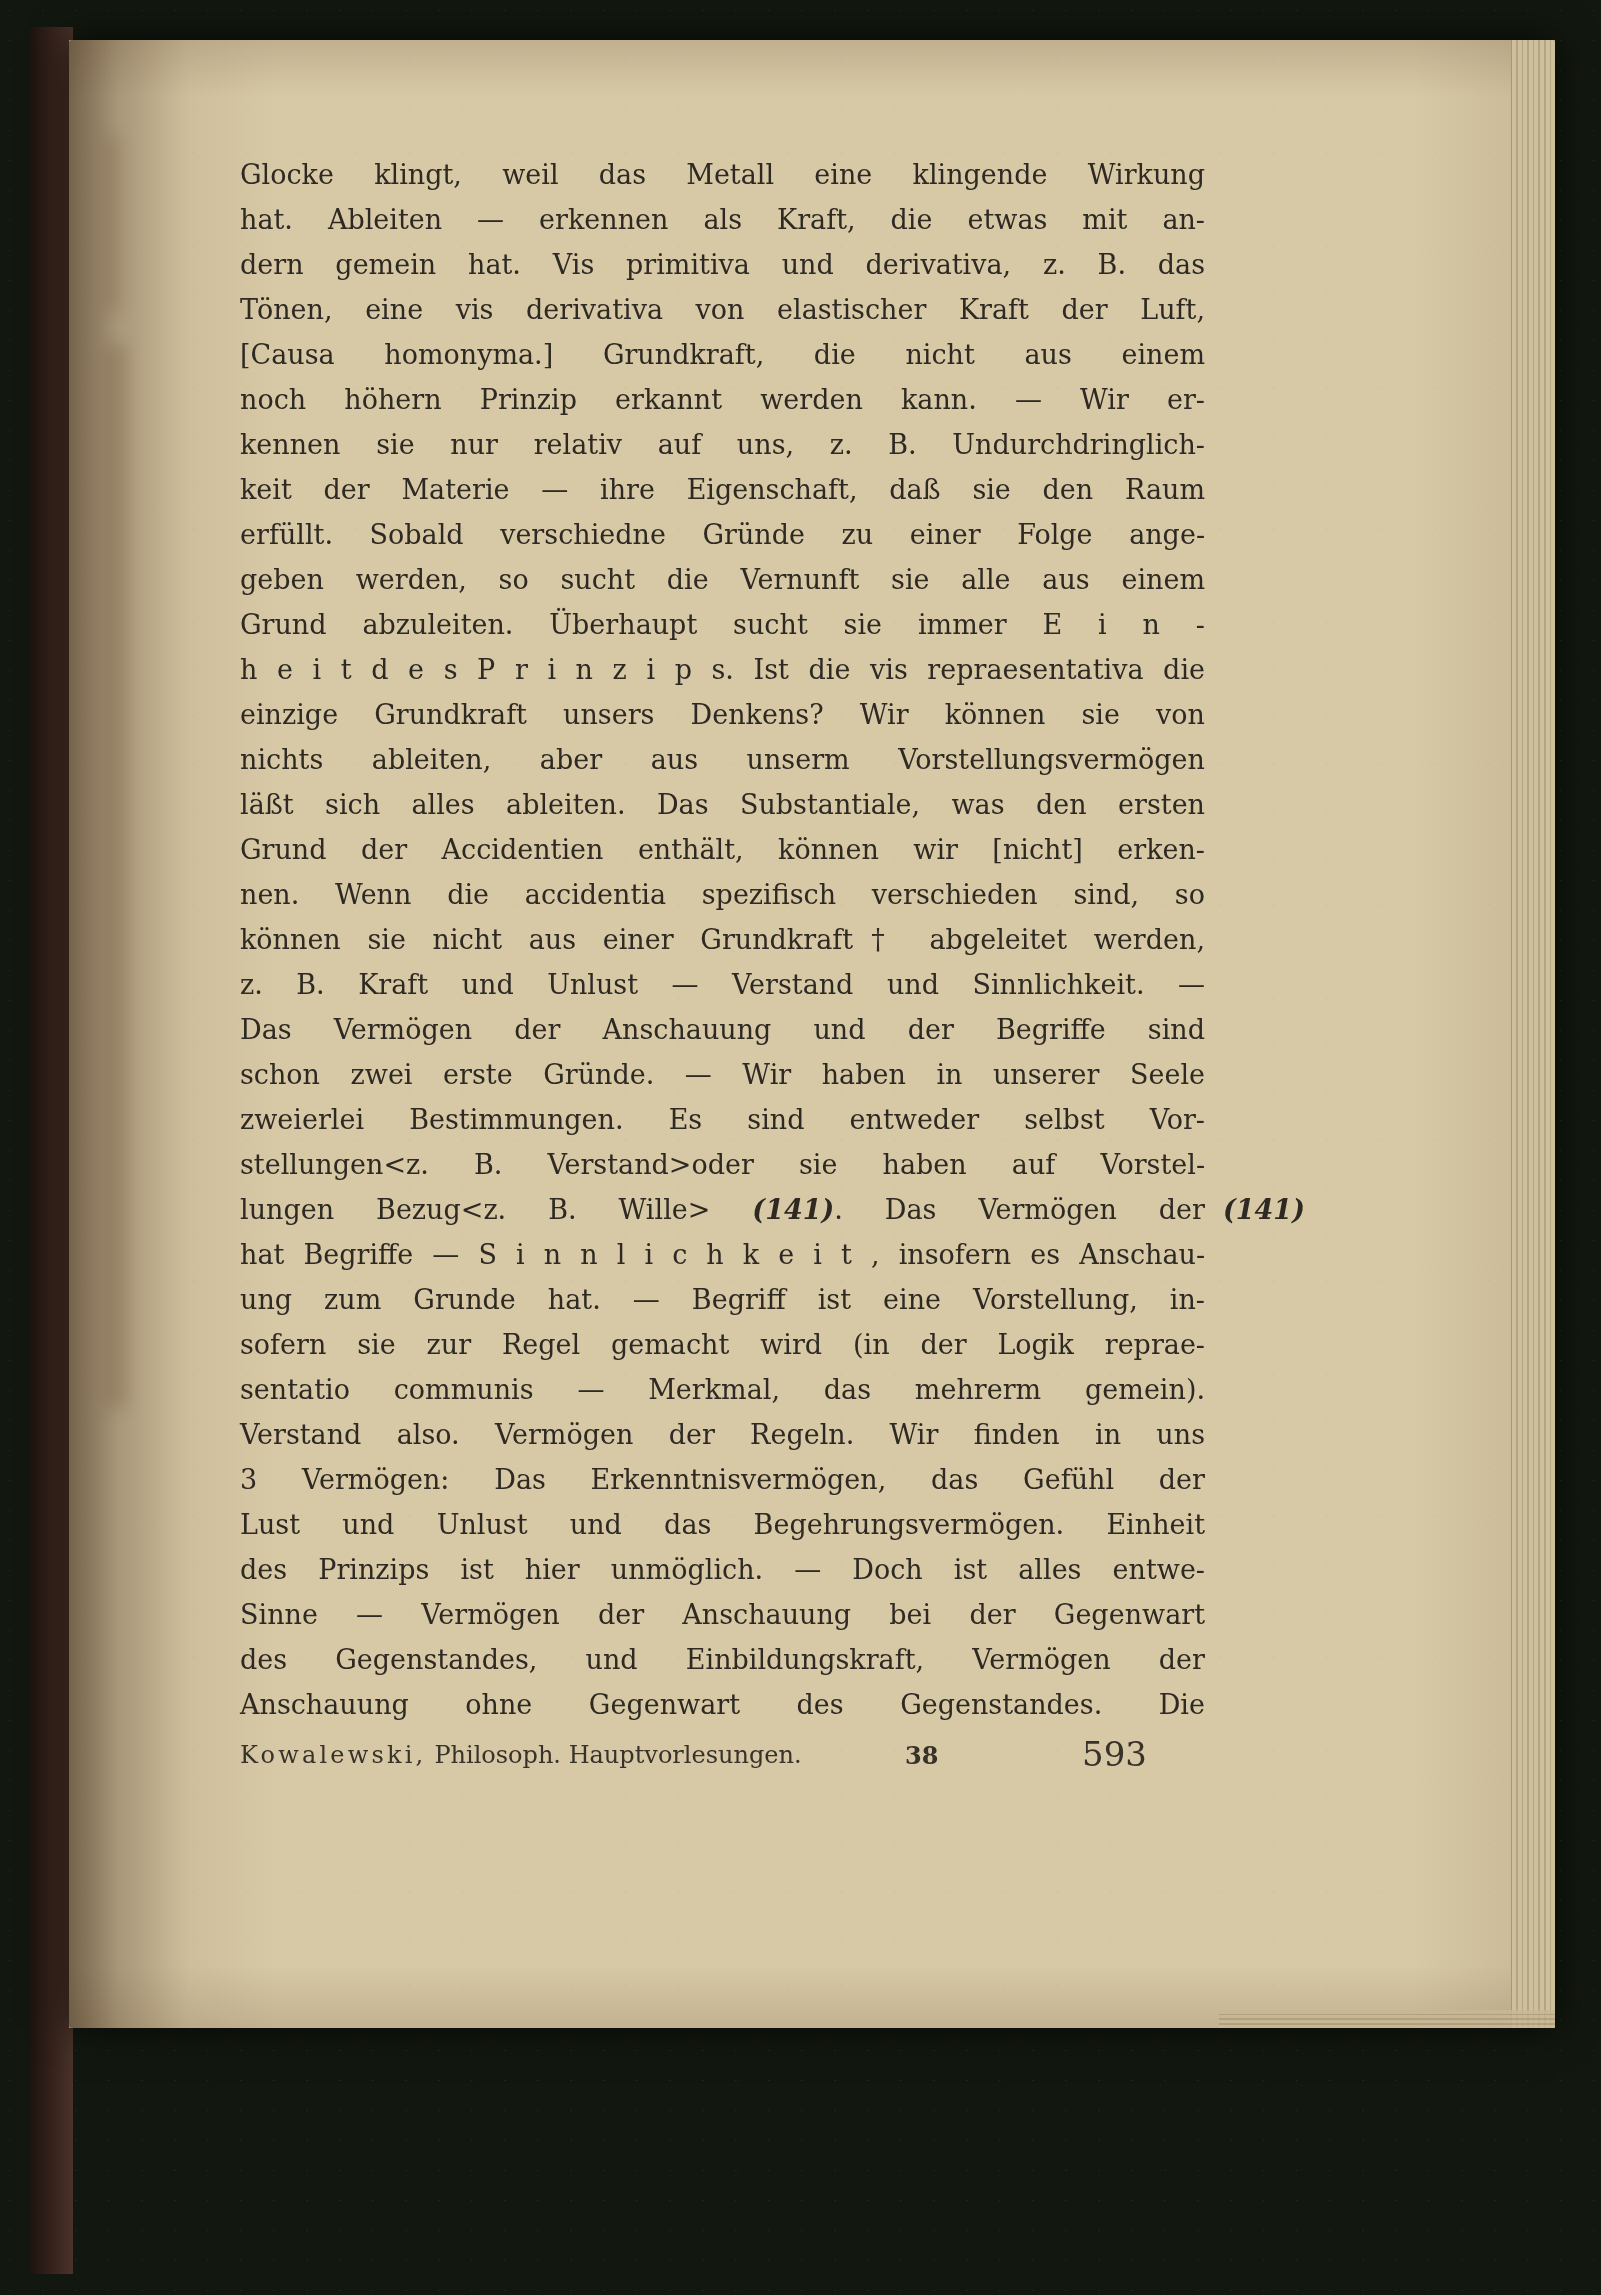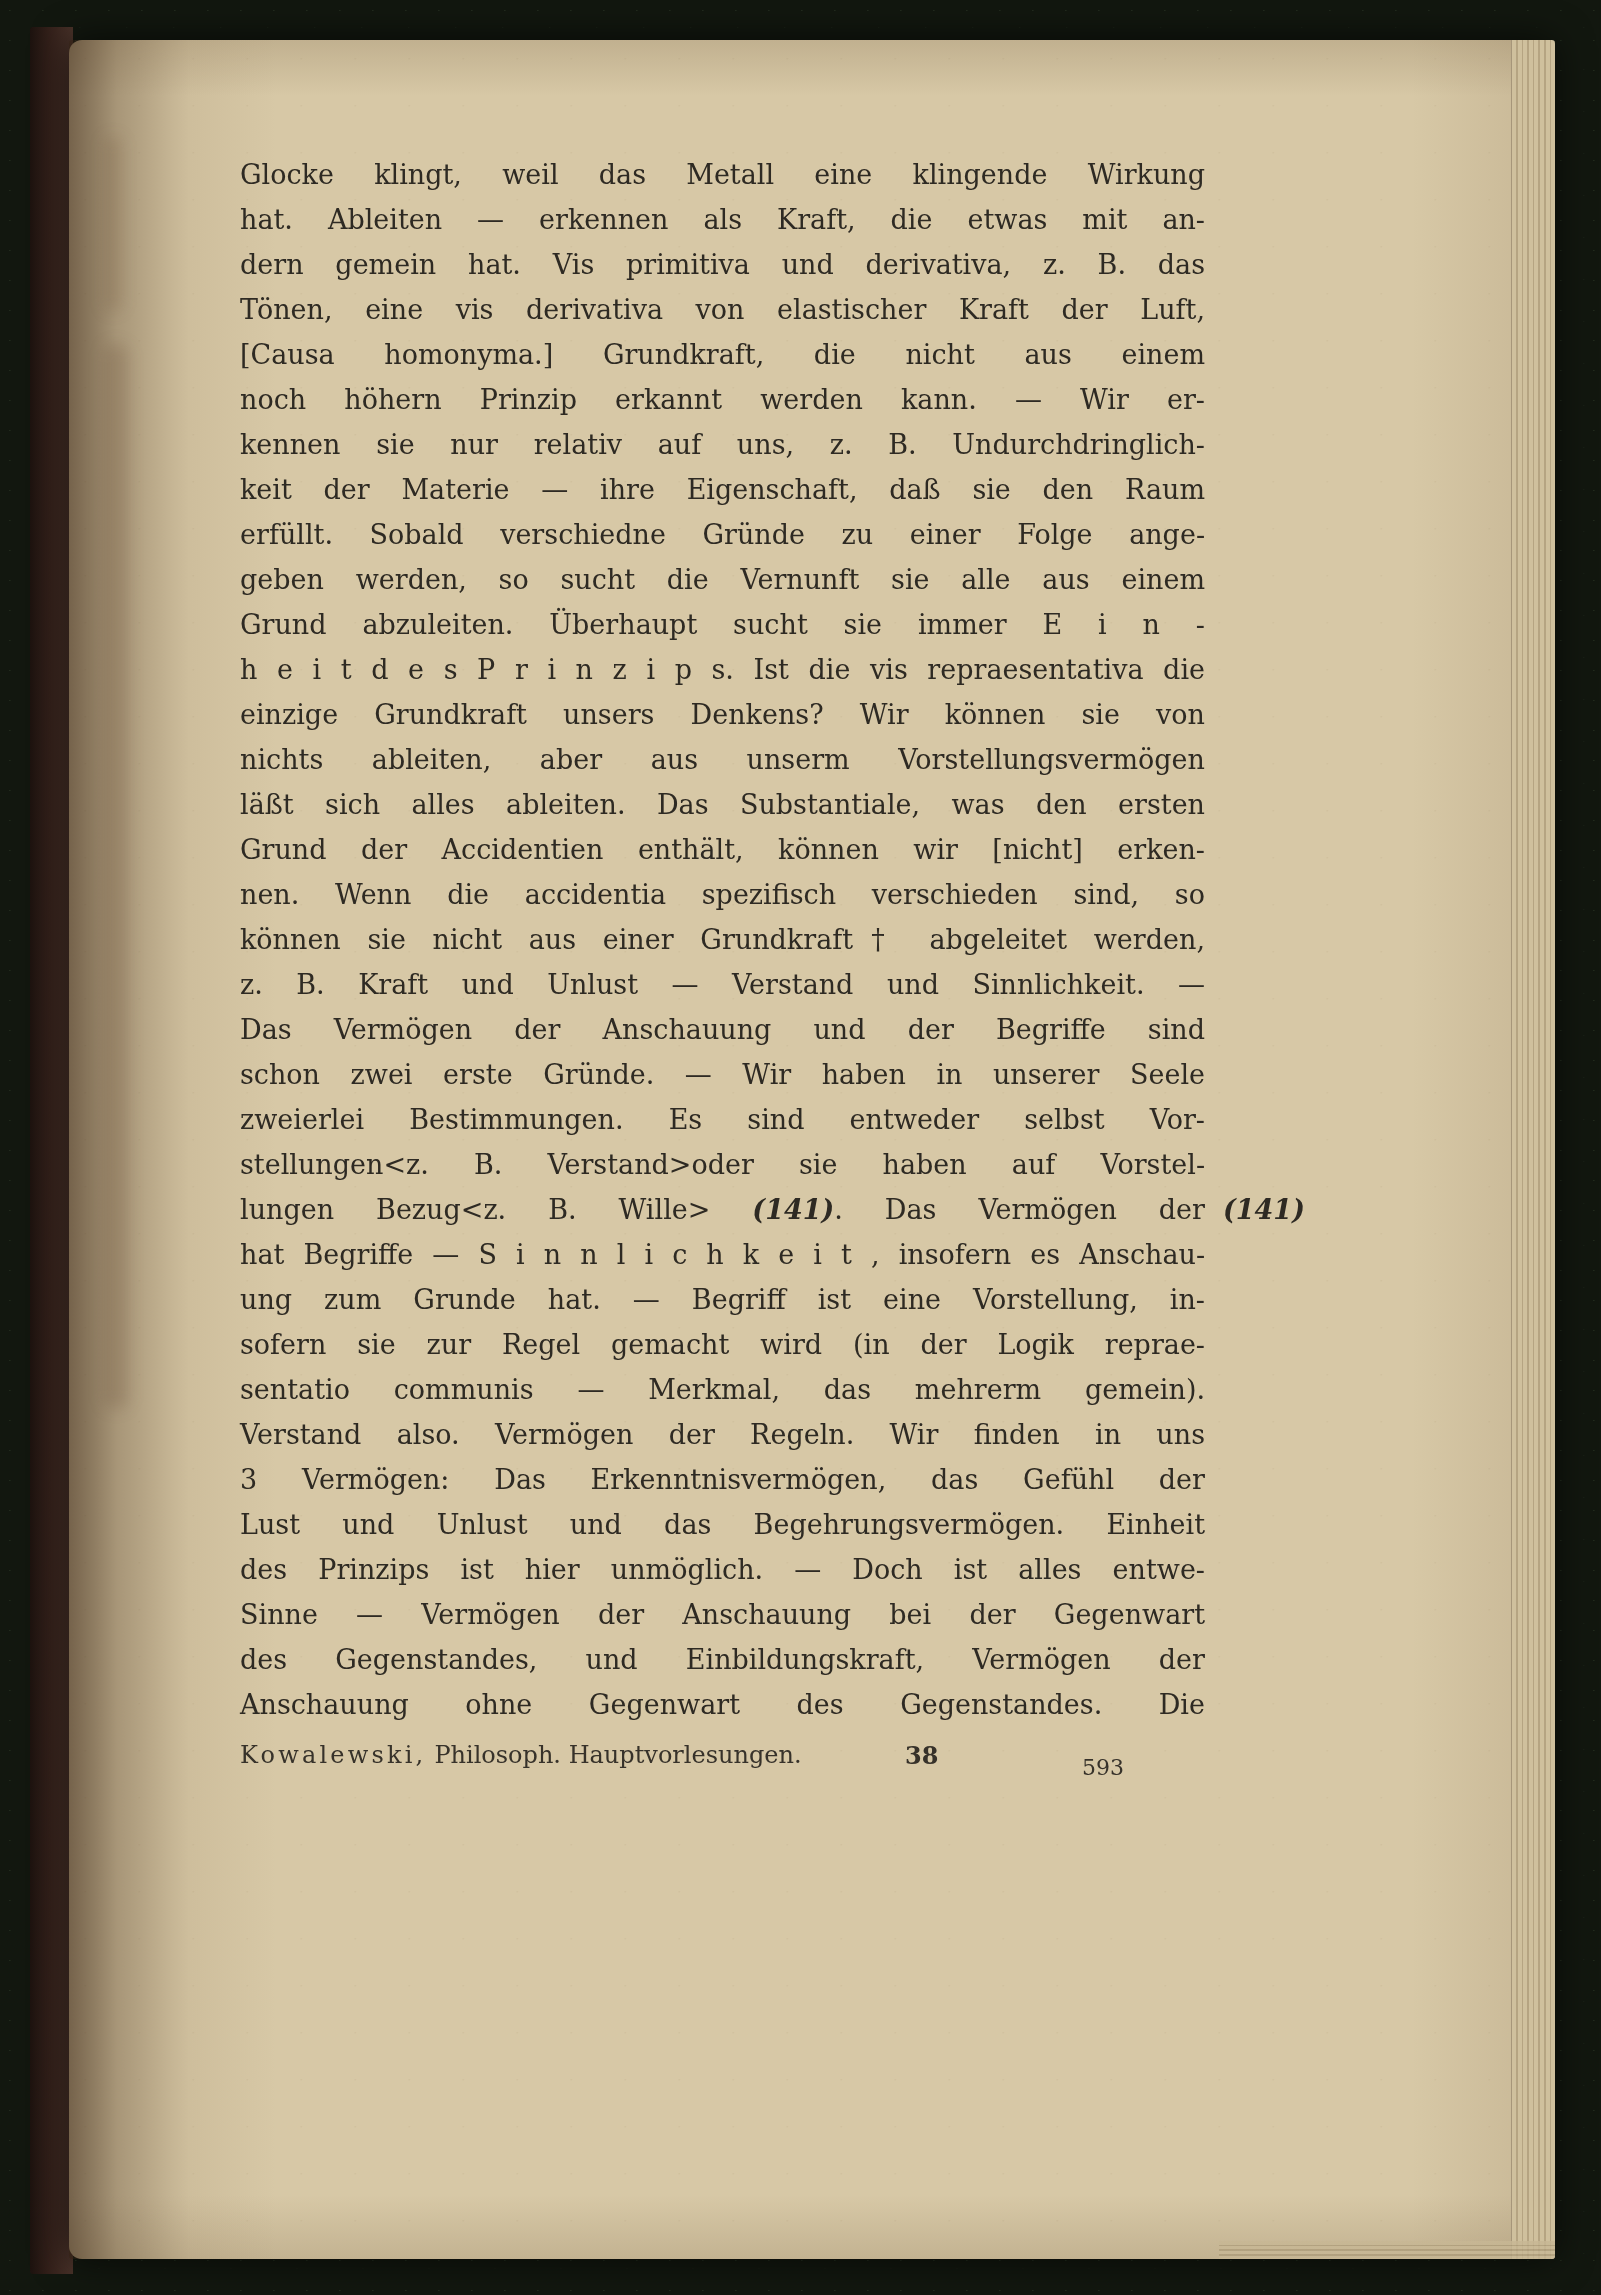--- a/index.html
+++ b/index.html
@@ -29,22 +29,22 @@
     height: 2247px;
     background: linear-gradient(90deg, #1d130f 0%, #33201a 45%, #4a332a 100%);
     border-radius: 3.2px 0 0 3.2px;
   }
 
   .page {
     position: absolute;
     left: 69px;
     top: 40px;
     width: 1486px;
-    height: 2219px;
-    border-radius: 13px;
+    height: 1988px;
+    border-radius: 0;
     box-shadow: 0 0 37px rgba(0,0,0,.65);
     background-color: #d7c8a6;
     background-image:
       linear-gradient(180deg, rgba(105,82,52,.20) 0, rgba(105,82,52,0) 56px),
       linear-gradient(0deg, rgba(105,82,52,.18) 0, rgba(105,82,52,0) 64px),
       linear-gradient(90deg, rgba(110,82,50,.30) 0, rgba(110,82,50,.10) 104px, rgba(0,0,0,0) 208px),
       linear-gradient(270deg, rgba(115,90,58,.16) 0, rgba(0,0,0,0) 144px),
       radial-gradient(2.4px 1.6px at 30% 40%, rgba(130,105,70,.10), transparent 70%);
     background-size: auto, auto, auto, auto, 54px 47px;
   }
@@ -138,22 +138,21 @@
   .footer .sig {
     position: absolute;
     left: 665px;
     top: 0;
     font-weight: bold;
   }
   .footer .pnum {
     position: absolute;
     left: 842px;
     top: -1.6px;
-    font-size: 22px;
-    margin-top: 13px;
+    font-size: 34px;
   }
 </style>
 </head>
 <body>
 
 <div class="cover-strip"></div>
 
 <div class="page">
   <div class="gutter"></div>
   <div class="binding-stain"></div>

